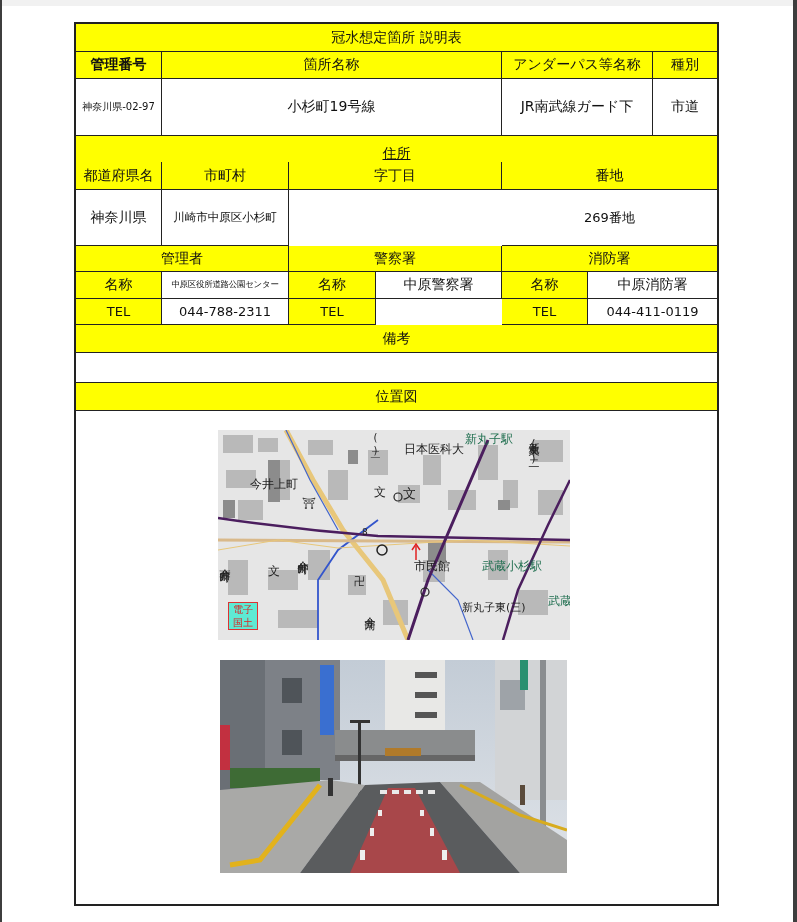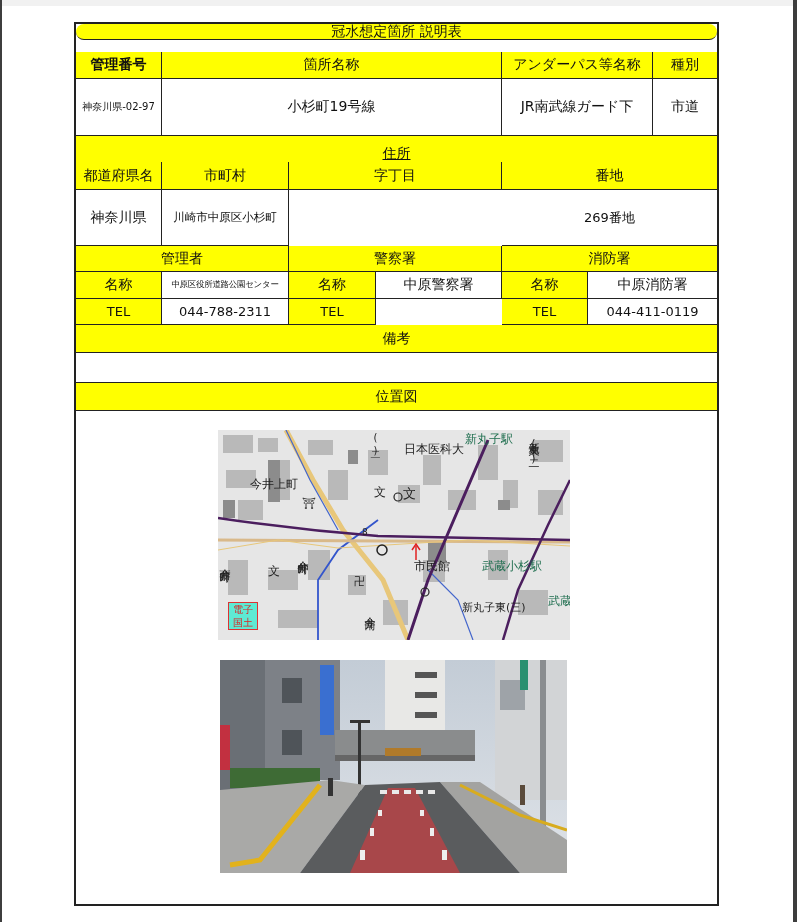--- a/index.html
+++ b/index.html
@@ -28,21 +28,21 @@
 </style>
 </head>
 <body>
 
 <div class="topbar"></div>
 <div class="leftedge"></div>
 <div class="rightedge"></div>
 
 <div class="sheet">
 
-  <div class="cell y f14 nor" style="left:0;top:0;width:641px;height:16px;border-radius:13px;">冠水想定箇所 説明表</div>
+  <div class="cell y f14 nor" style="left:0;top:0;width:641px;height:28px;">冠水想定箇所 説明表</div>
 
   <div class="cell y f14" style="left:0;top:28px;width:86px;height:27px;font-weight:bold;">管理番号</div>
   <div class="cell y f14" style="left:86px;top:28px;width:340px;height:27px;">箇所名称</div>
   <div class="cell y f14" style="left:426px;top:28px;width:151px;height:27px;">アンダーパス等名称</div>
   <div class="cell y f14 nor" style="left:577px;top:28px;width:64px;height:27px;">種別</div>
 
   <div class="cell w f10" style="left:0;top:55px;width:86px;height:57px;">神奈川県-02-97</div>
   <div class="cell w f14" style="left:86px;top:55px;width:340px;height:57px;">小杉町19号線</div>
   <div class="cell w f14" style="left:426px;top:55px;width:151px;height:57px;">JR南武線ガード下</div>
   <div class="cell w f14 nor" style="left:577px;top:55px;width:64px;height:57px;">市道</div>

